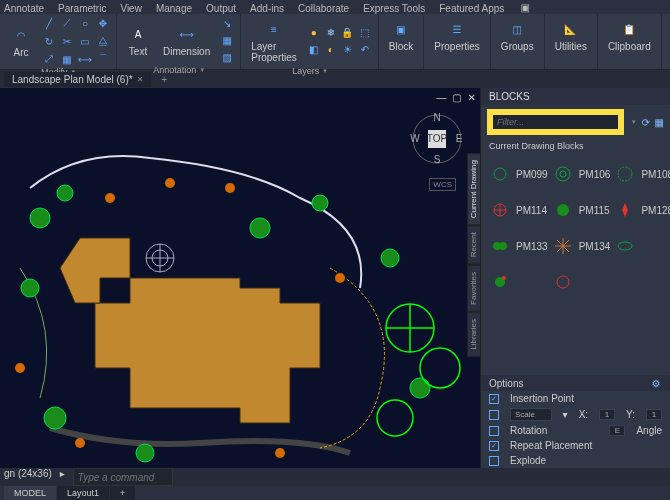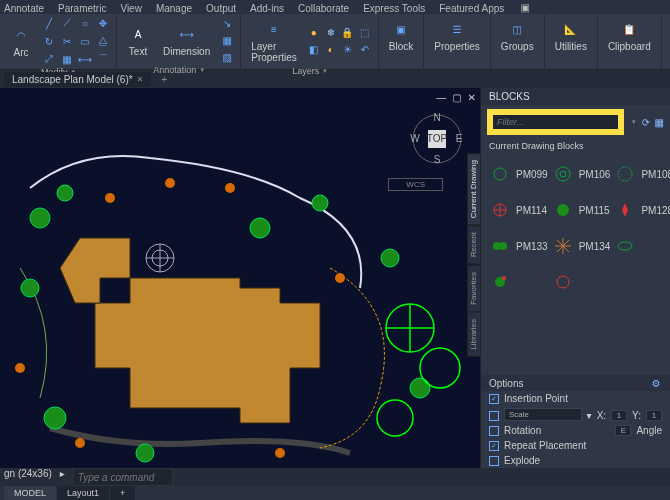--- a/index.html
+++ b/index.html
@@ -16,37 +16,37 @@
 .dd::after{content:"▾";font-size:7px;color:#888;margin-left:2px}
 .doc-tabs{height:18px;background:#252b38;display:flex;align-items:center;padding-left:4px;gap:4px}
 .doc-tab{background:#1e2430;padding:2px 8px;font-size:9px;color:#ddd;display:flex;align-items:center;gap:4px}
 .doc-tab .x{color:#888;font-size:8px}
 .plus{color:#888;padding:0 6px}
 .workspace{display:flex;height:380px}
 .canvas{flex:1;background:#0a0f2a;position:relative;overflow:hidden}
 .canvas svg{position:absolute;inset:0}
 .wctl{position:absolute;top:4px;right:4px;display:flex;gap:6px;font-size:10px;color:#888}
 .viewcube{position:absolute;top:24px;right:16px;width:54px;height:54px}
-.wcs{position:absolute;top:90px;right:37px;font-size:8px;color:#888;border:1px solid #555;padding:1px 17px}
+.wcs{position:absolute;top:90px;right:24px;font-size:8px;color:#888;border:1px solid #555;padding:1px 3px}
 .panel{width:190px;background:#2f3646;display:flex;flex-direction:column;border-left:1px solid #222}
 .panel-hdr{padding:3px 8px;font-size:10px;color:#ddd;background:#2a3040}
 .filter{margin:4px 6px;display:flex;gap:4px;align-items:center}
 .filter input{flex:1;background:#1e2430;border:6px solid #fde047;color:#aaa;font-size:9px;padding:2px 4px;font-style:italic}
 .mini-icn{width:12px;height:12px;display:inline-flex;align-items:center;justify-content:center;color:#8bf}
 .sect-title{padding:2px 8px;font-size:9px;color:#ccc}
 .side-tabs{position:absolute;left:-14px;top:0;width:14px;display:flex;flex-direction:column}
 .side-tab{writing-mode:vertical-rl;transform:rotate(180deg);background:#2a3040;padding:6px 1px;font-size:8px;color:#999;border:1px solid #222}
 .side-tab.active{background:#2f3646;color:#ddd}
 .panel-body{position:relative;flex:1}
 .grid{display:grid;grid-template-columns:repeat(3,1fr);gap:2px;padding:4px 6px}
 .cell{display:flex;flex-direction:row;align-items:center;padding:4px 0;gap:3px;font-size:8px;color:#aaa}
 .cell .thumb{width:26px;height:26px;display:flex;align-items:center;justify-content:center}
 .cell.sel{background:#0a6ac4;color:#fff}
 .opts{background:#2a3040;padding:2px 8px;display:flex;justify-content:space-between;align-items:flex-end;font-size:10px}
-.optrow{display:flex;align-items:flex-end;gap:5px;padding:2px 8px;font-size:9px;color:#ccc}
+.optrow{display:flex;align-items:center;gap:11px;padding:2px 8px;font-size:9px;color:#ccc}
 .chk{width:10px;height:10px;border:1px solid #6af;display:inline-flex;align-items:center;justify-content:center;font-size:7px;color:#6af}
 .xy{background:#1e2430;border:1px solid #3a4252;padding:0 3px;font-size:8px;color:#aaa;width:16px;text-align:center}
 .selbox{background:#1e2430;border:1px solid #3a4252;padding:1px 4px;font-size:8px;color:#aaa;flex:1}
 .status{height:18px;background:#252b38;display:flex;padding:0 4px;gap:8px;font-size:9px;color:#999}
 .status .inp{background:#1e2430;border:1px solid #333;padding:1px 4px;color:#777;font-style:italic;width:100px}
 .bottab{height:18px;background:#2a3040;display:flex;gap:1px;padding-left:4px}
 .bottab div{padding:2px 10px;font-size:9px;color:#ccc;background:#1e2430}
 .bottab div.active{background:#333a4a}
 .cursor{position:absolute;width:10px;height:10px;pointer-events:none}
 </style>

